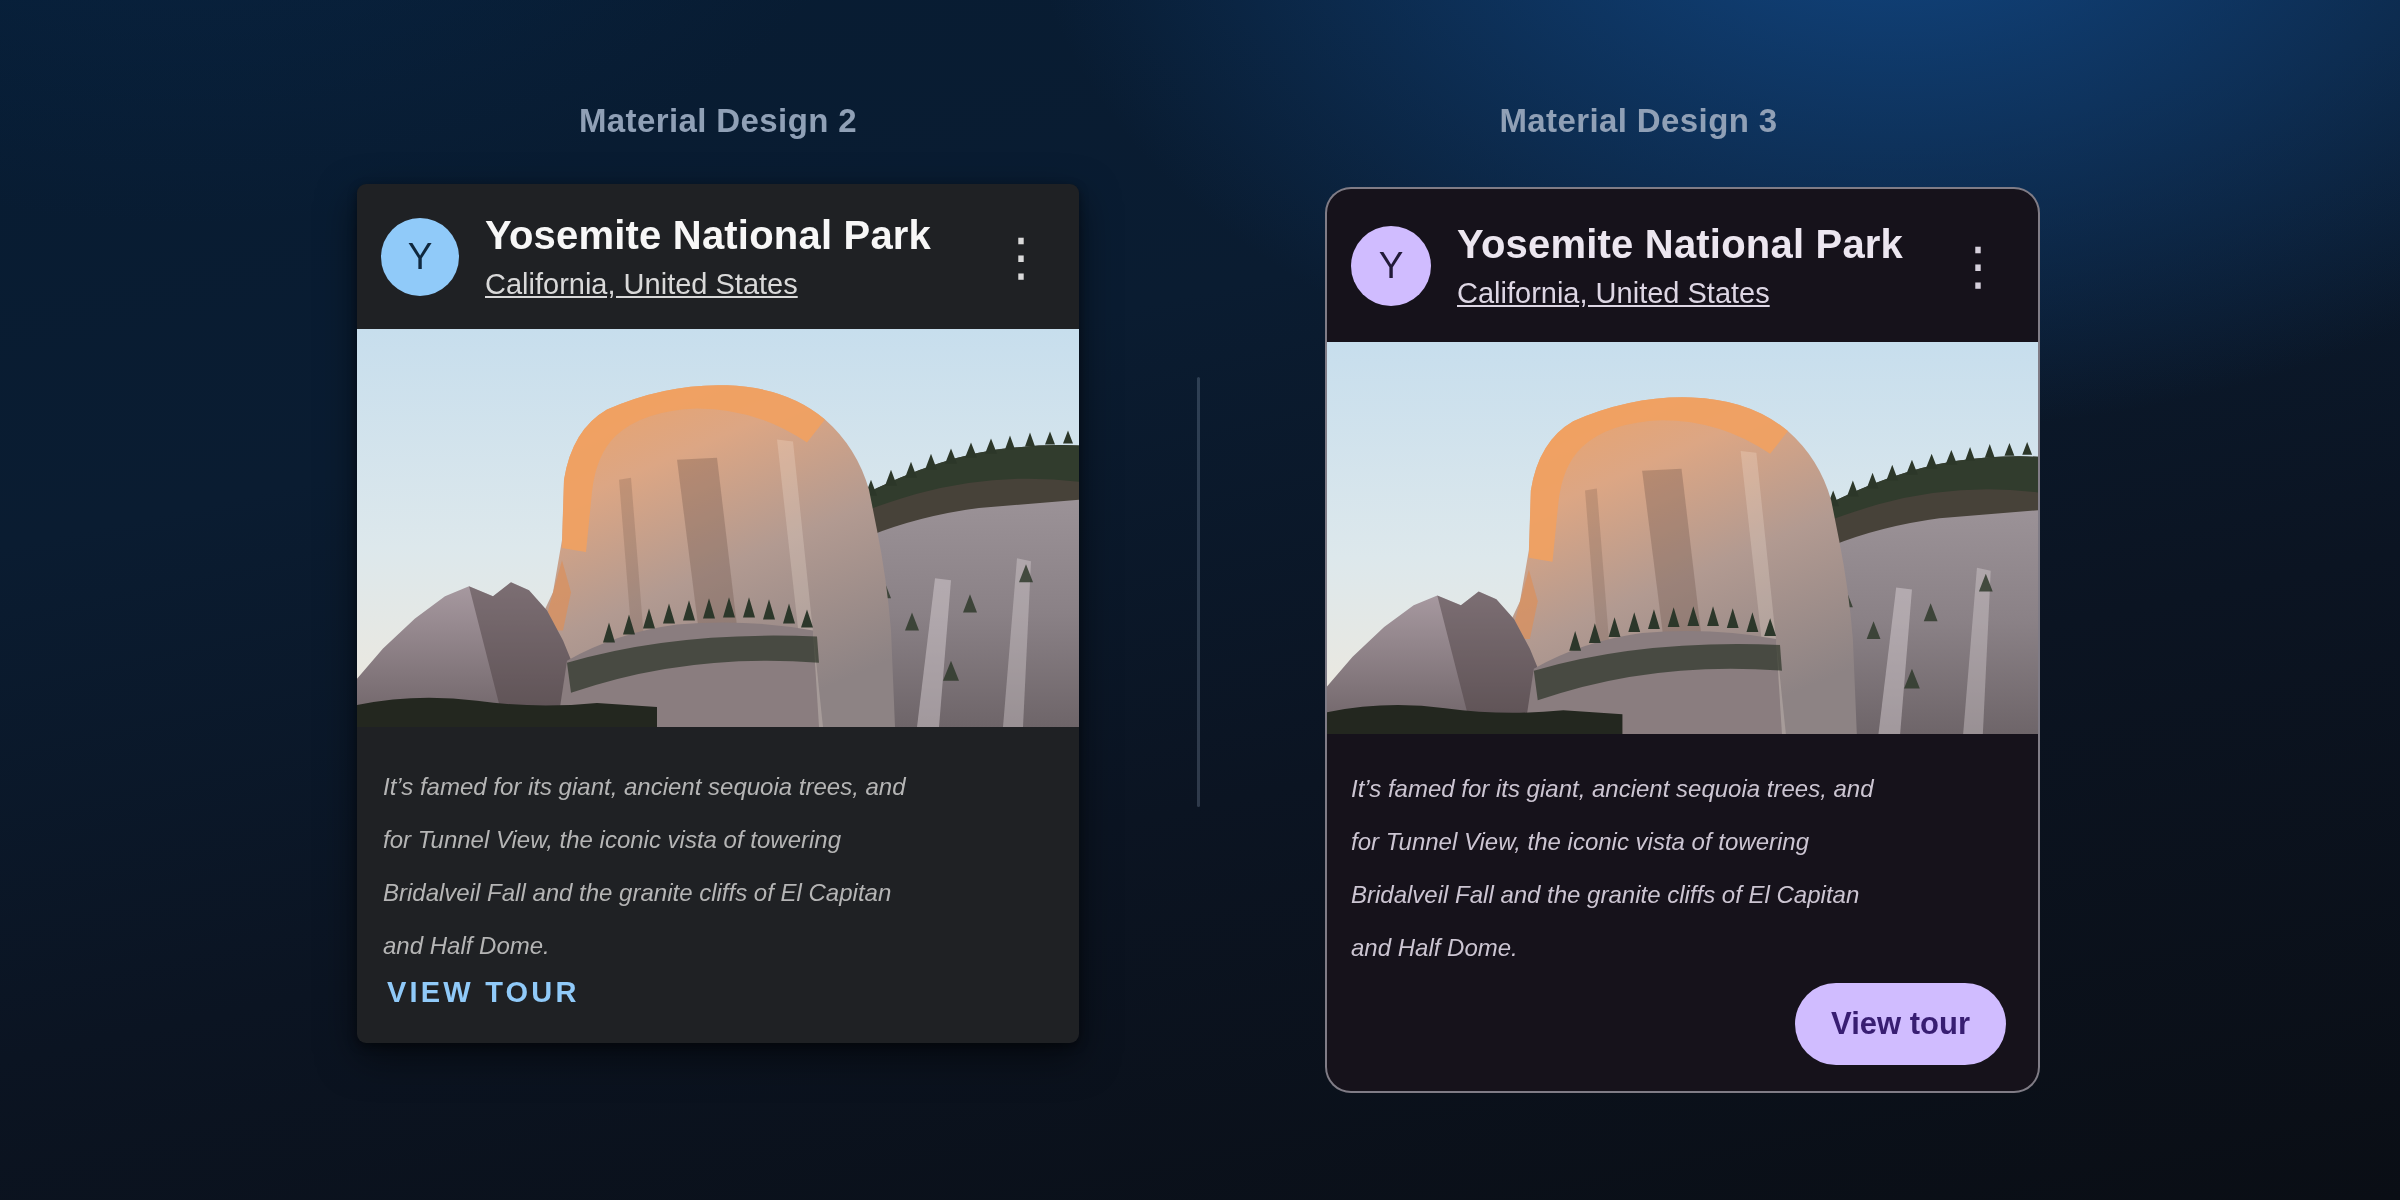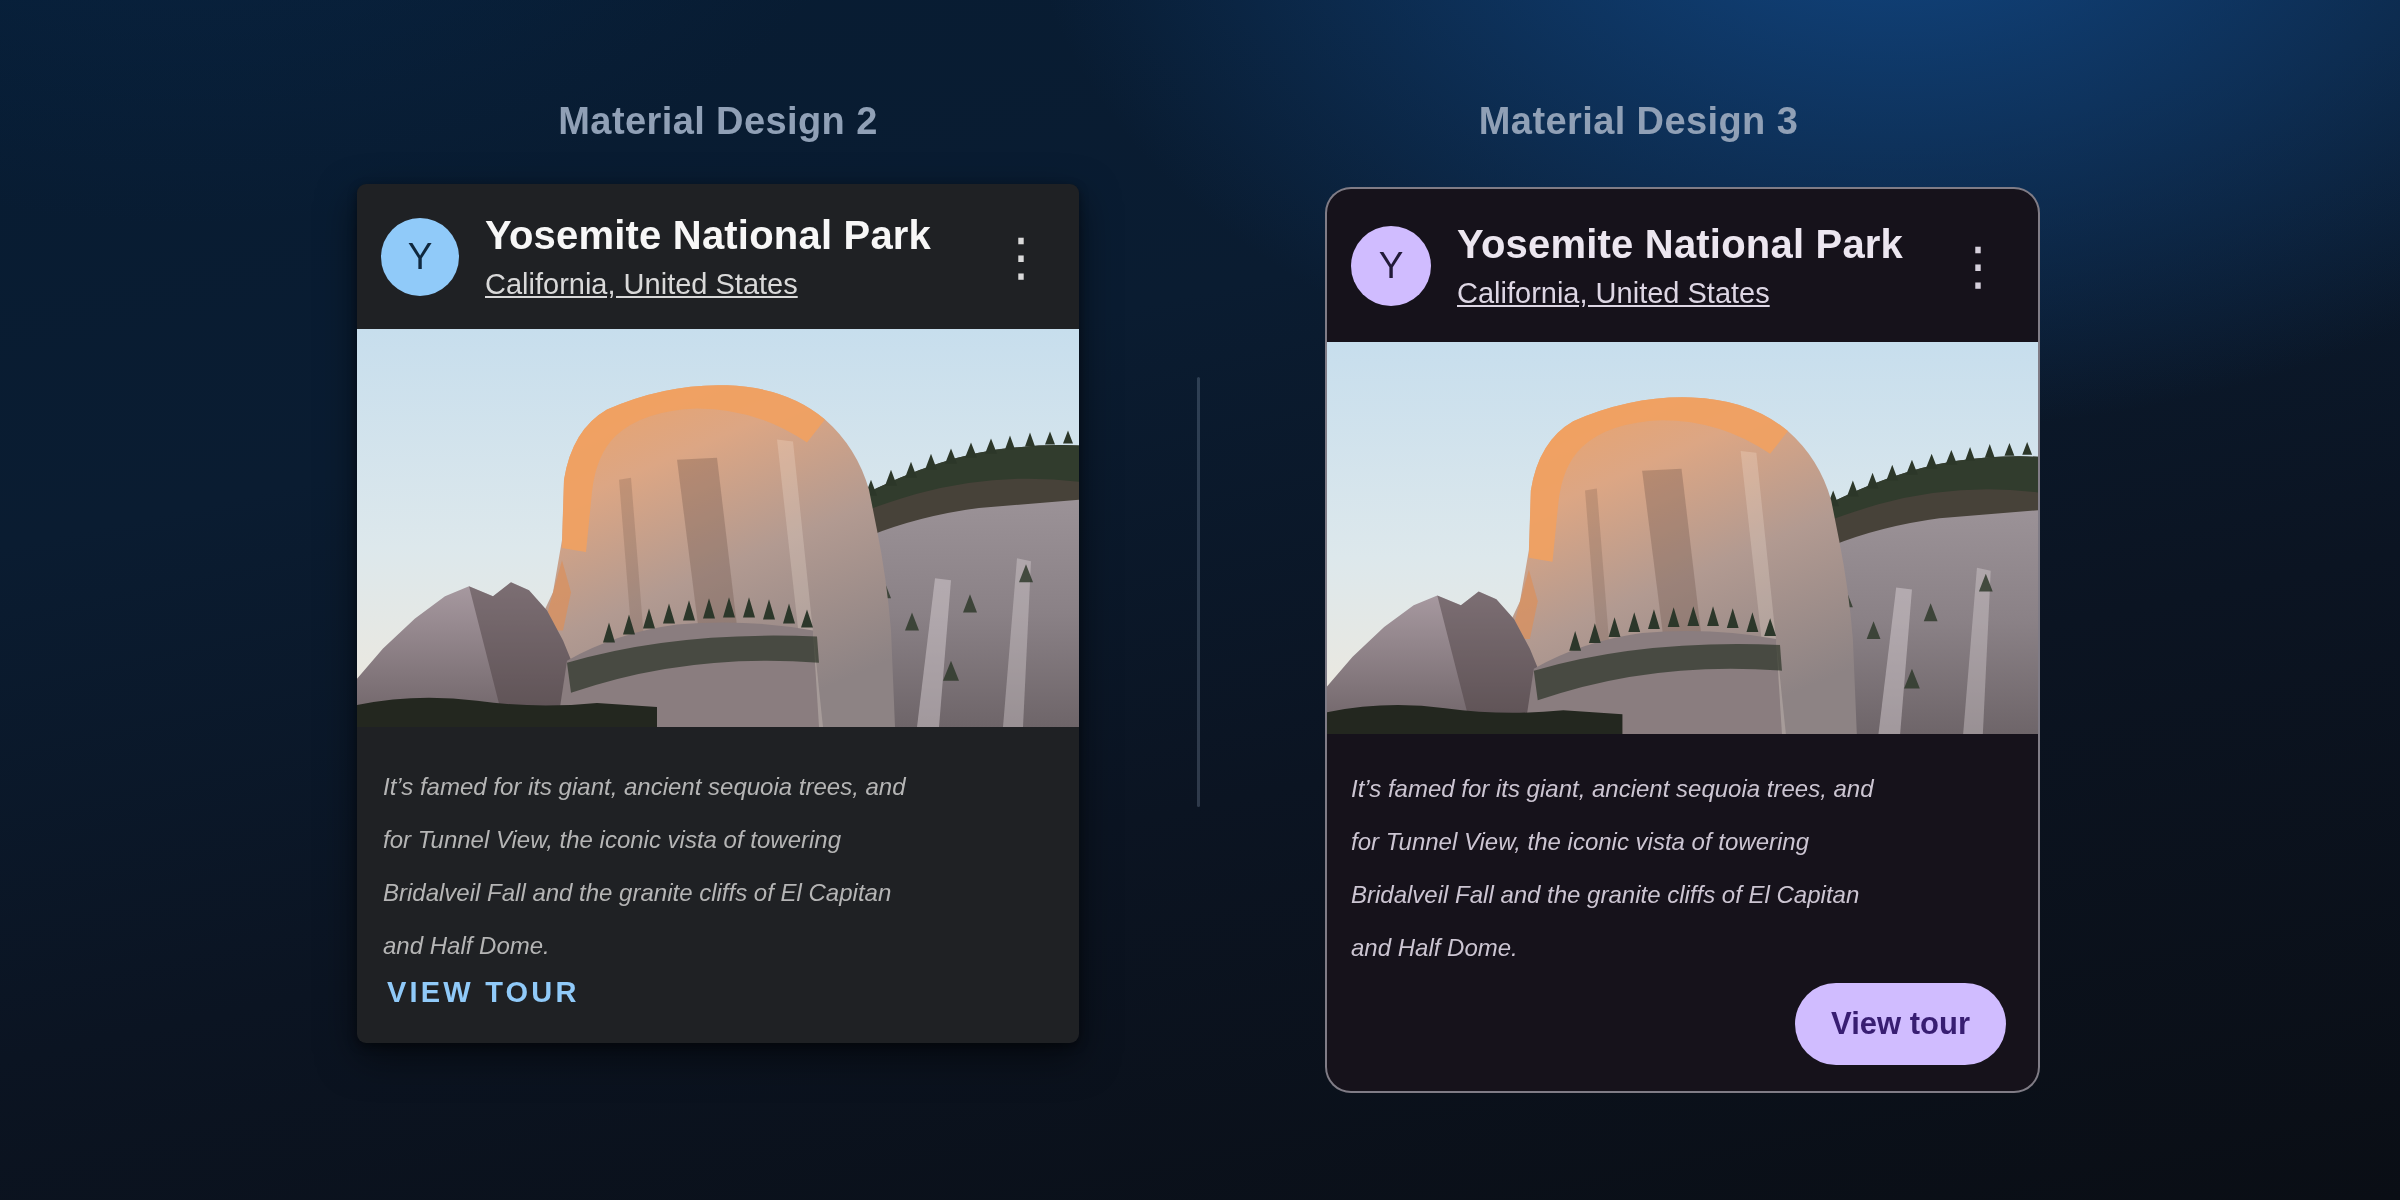--- a/index.html
+++ b/index.html
@@ -10,21 +10,21 @@
       radial-gradient(1500px 950px at 79% -10%, rgba(18,73,136,0.95) 0%, rgba(18,73,136,0.0) 58%),
       radial-gradient(1300px 800px at 8% -18%, rgba(9,38,70,0.8) 0%, rgba(9,38,70,0) 55%),
       linear-gradient(168deg, #071c33 0%, #0a1c31 32%, #0b1422 62%, #0a0e15 100%);
     position:relative;
   }
   .stage{ position:absolute; inset:0; }
 
   
   .col-label{
     position:absolute; top:100px; height:42px;
-    font-size:38px; font-weight:700; letter-spacing:0.4px;
+    font-size:33px; font-weight:700; letter-spacing:0.4px;
     color:#90a0b6; text-align:center; line-height:42px;
   }
   .col-label.md2{ left:357px; width:722px; }
   .col-label.md3{ left:1281px; width:715px; }
 
   
   .divider{
     position:absolute; left:1197px; top:377px; width:3px; height:430px;
     background:rgba(150,170,195,0.26); border-radius:2px;
   }

